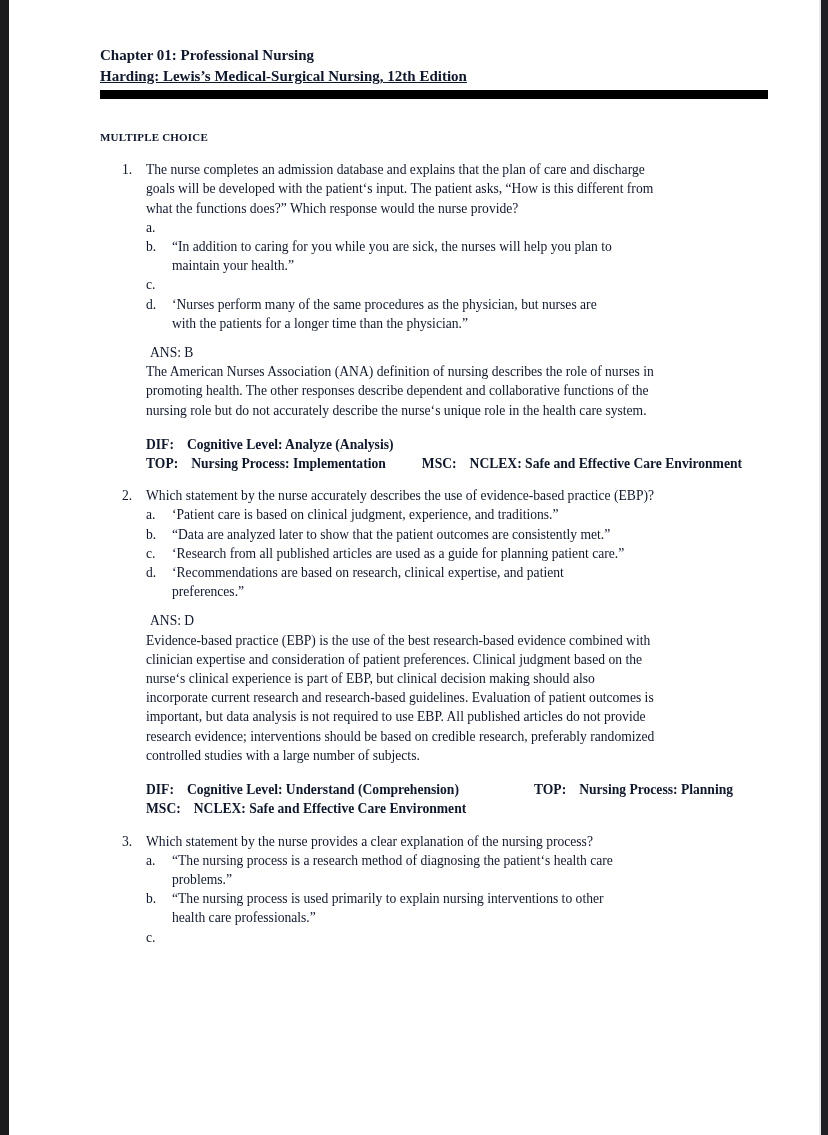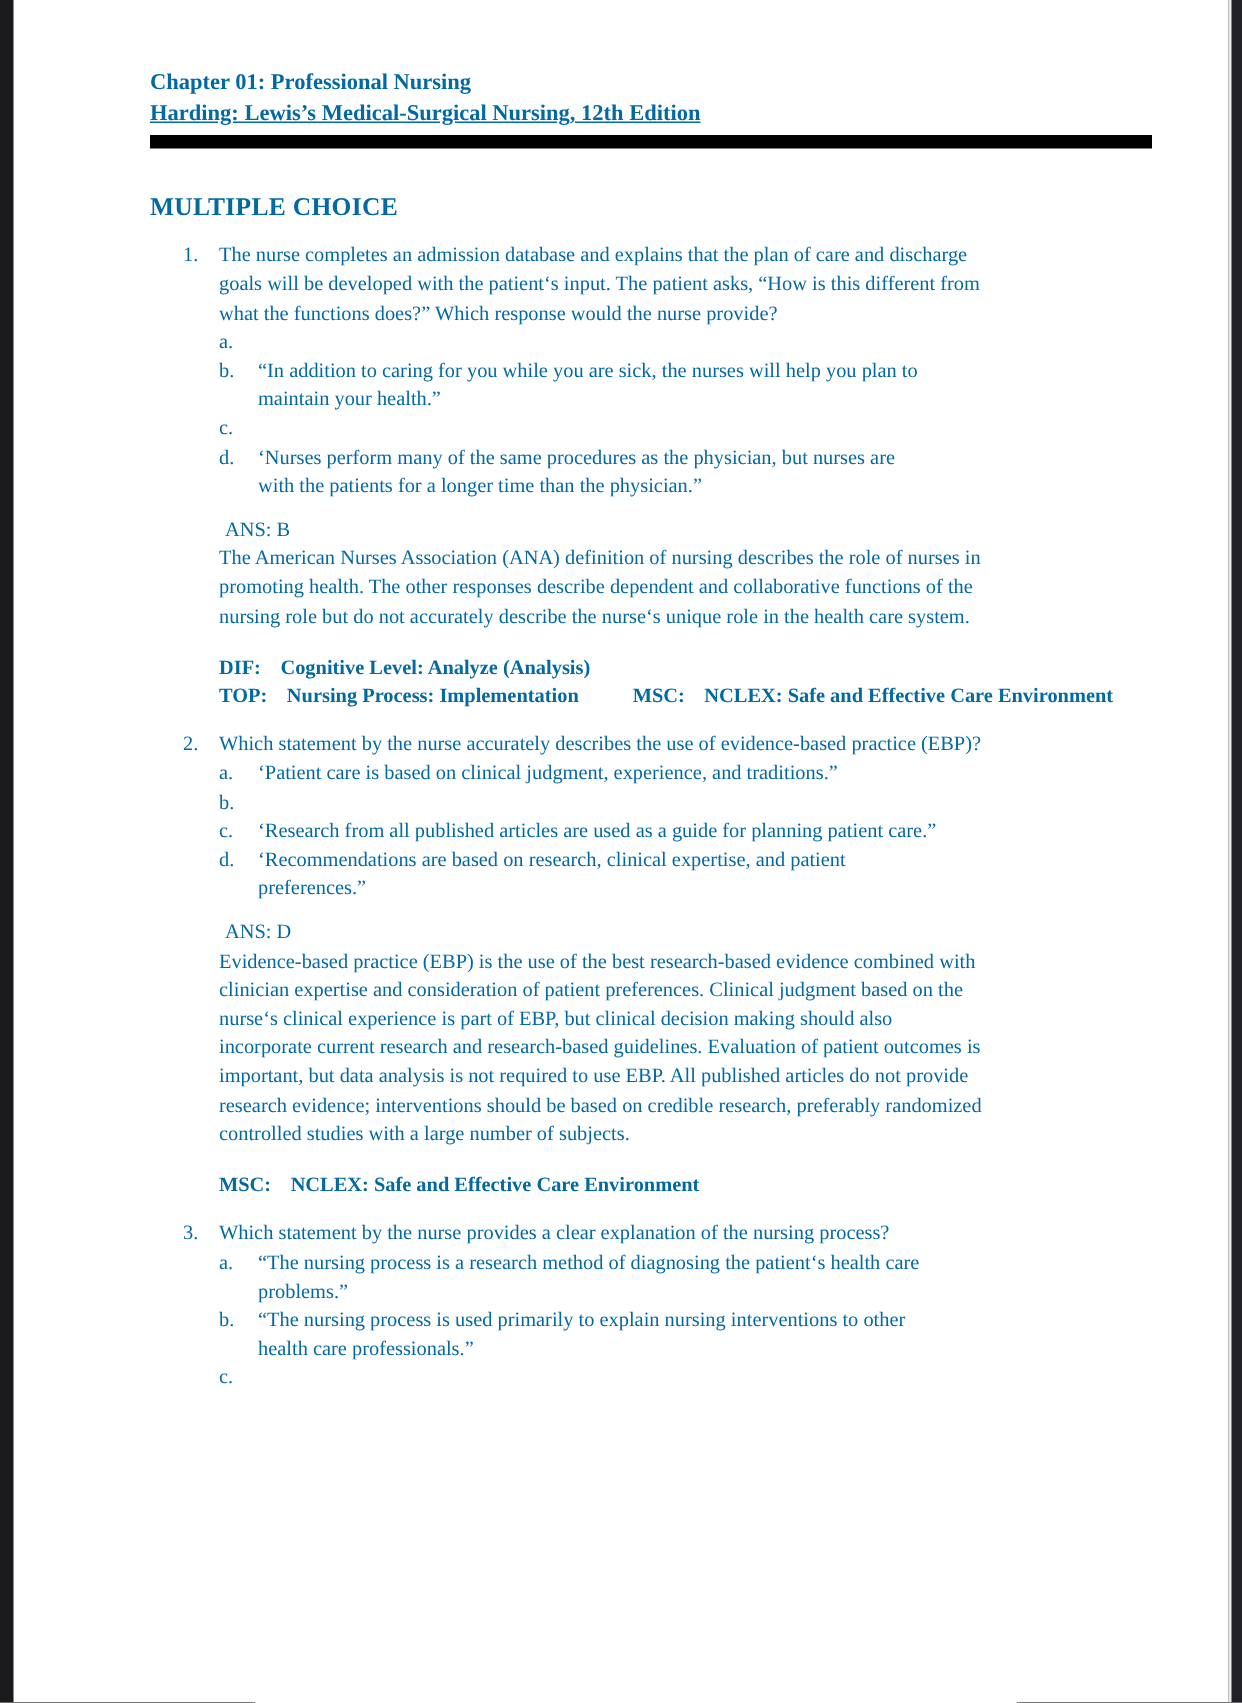--- a/index.html
+++ b/index.html
@@ -1,29 +1,29 @@
 <!DOCTYPE html>
 <html><head>
 <meta charset="utf-8">
 <style>
   html,body { margin:0; padding:0; background:#111; }
   .viewport {
     position:relative; width:828px; height:1135px; background:#ffffff;
     overflow:hidden; font-family:"Liberation Serif","DejaVu Serif",serif;
-    color:#0369a1; font-size:13.6px; line-height:19.2px;
+    color:#0f172a; font-size:13.6px; line-height:19.2px;
   }
   .edge-left  { position:absolute; left:0; top:0; width:9px; height:1135px; background:#1b1b1d; }
   .edge-right { position:absolute; right:0; top:0; width:7px; height:1135px; background:#212125; border-left:2px solid #e9e9e9; }
   .page { position:absolute; left:100px; top:45px; width:668px; }
 
   .doc-header { font-weight:bold; font-size:15px; line-height:21px; }
   .doc-header .underlined { text-decoration:underline; }
   .header-rule { height:9px; background:#000; margin-top:3px; width:668px; }
 
-  .mc-heading { font-weight:bold; font-size:17px; margin-top:29px; letter-spacing:0.2px; }
+  .mc-heading { font-weight:bold; font-size:11px; margin-top:29px; letter-spacing:0.2px; }
 
   .question { margin-top:13px; }
   .q-row { display:flex; padding-left:22px; }
   .q-num { flex:none; width:24px; }
   .q-stem { white-space:pre-wrap; width:622px; }
 
   .opt { display:flex; padding-left:46px; }
   .opt-letter { flex:none; width:26px; }
   .opt-text { white-space:pre-wrap; width:596px; }
 
@@ -96,39 +96,44 @@
       <div class="q-row">
         <span class="q-num">2.</span>
         <div class="q-stem">Which statement by the nurse accurately describes the use of evidence-based practice (EBP)?</div>
       </div>
       <div class="opt">
         <span class="opt-letter">a.</span>
         <div class="opt-text">‘Patient care is based on clinical judgment, experience, and traditions.”</div>
       </div>
       <div class="opt">
         <span class="opt-letter">b.</span>
+        <div class="opt-text">“Data are analyzed later to show that the patient outcomes are consistently met.”</div>
       </div>
       <div class="opt">
         <span class="opt-letter">c.</span>
         <div class="opt-text">‘Research from all published articles are used as a guide for planning patient care.”</div>
       </div>
       <div class="opt">
         <span class="opt-letter">d.</span>
         <div class="opt-text">‘Recommendations are based on research, clinical expertise, and patient
 preferences.”</div>
       </div>
       <div class="answer">ANS: D</div>
       <div class="rationale">Evidence-based practice (EBP) is the use of the best research-based evidence combined with
 clinician expertise and consideration of patient preferences. Clinical judgment based on the
 nurse‘s clinical experience is part of EBP, but clinical decision making should also
 incorporate current research and research-based guidelines. Evaluation of patient outcomes is
 important, but data analysis is not required to use EBP. All published articles do not provide
 research evidence; interventions should be based on credible research, preferably randomized
 controlled studies with a large number of subjects.</div>
       <div class="meta">
+        <div class="meta-line">
+          <span class="meta-seg"><span class="meta-label">DIF:</span><span>Cognitive Level: Understand (Comprehension)</span></span>
+          <span class="meta-seg seg-gap-b"><span class="meta-label">TOP:</span><span>Nursing Process: Planning</span></span>
+        </div>
         <div class="meta-line">
           <span class="meta-seg"><span class="meta-label">MSC:</span><span>NCLEX: Safe and Effective Care Environment</span></span>
         </div>
       </div>
     </div>
 
     <div class="question">
       <div class="q-row">
         <span class="q-num">3.</span>
         <div class="q-stem">Which statement by the nurse provides a clear explanation of the nursing process?</div>

